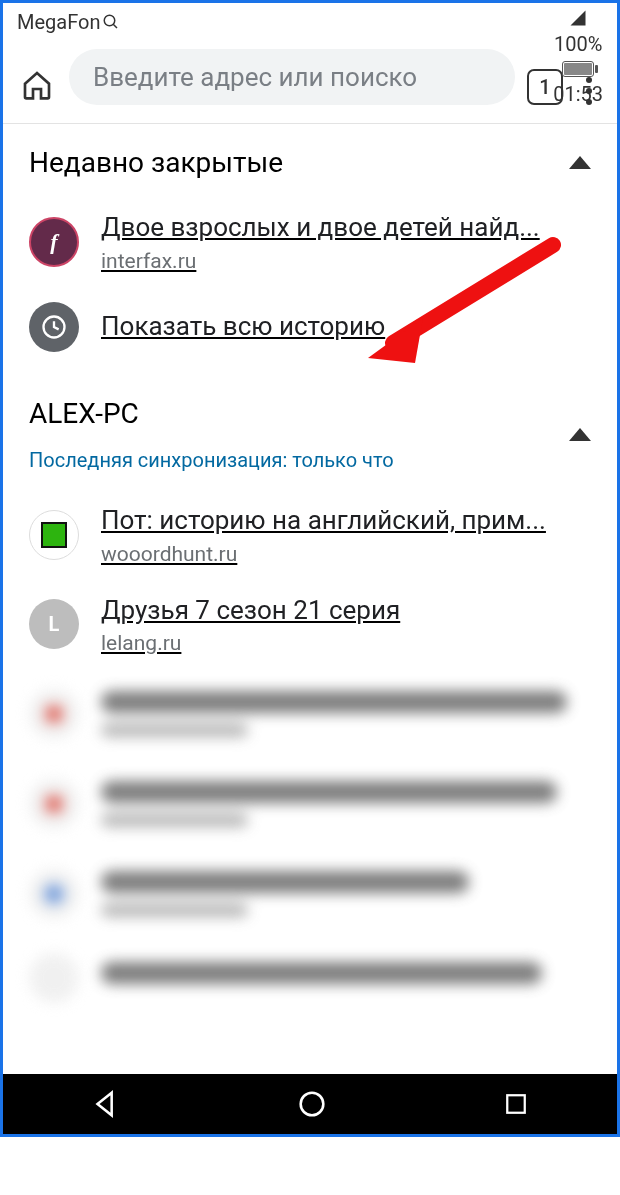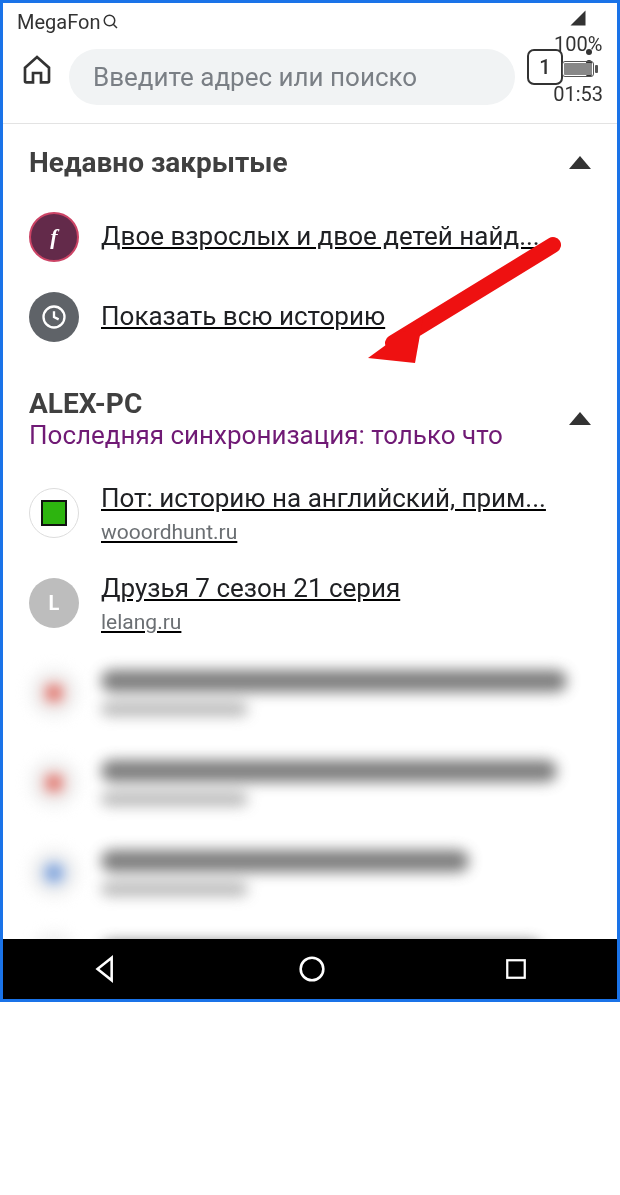--- a/index.html
+++ b/index.html
@@ -1,41 +1,41 @@
 <!DOCTYPE html>
 <html><head>
 <meta charset="utf-8">
 <style>
   * { box-sizing: border-box; margin: 0; padding: 0; }
   html, body { width: 620px; height: 1195px; font-family: Roboto, Arial, sans-serif; background: #fff; }
-  .frame { width: 620px; height: 1002px; border: 3px solid #1a73e8; position: relative; overflow: hidden; background: #fff; }
+  .frame { width: 620px; height: 1137px; border: 3px solid #1a73e8; position: relative; overflow: hidden; background: #fff; }
 
   
   .status-bar { display: flex; justify-content: space-between; align-items: center; padding: 4px 14px 2px; height: 36px; font-size: 20px; color: #333; }
   .status-left { display: flex; align-items: center; gap: 2px; }
   .status-right { display: flex; align-items: center; gap: 5px; font-size: 20px; flex-direction: column; }
   .status-right .small { font-size: 13px; }
   .battery-icon { width: 32px; height: 16px; border: 1.5px solid #555; border-radius: 3px; position: relative; display: inline-block; }
   .battery-icon::after { content:""; position:absolute; right:-5px; top:3px; width:3px; height:8px; background:#555; border-radius:1px; }
   .battery-icon::before { content:""; position:absolute; left:1px; top:1px; bottom:1px; right:1px; background:#888; border-radius:1px; }
 
   
-  .toolbar { display: flex; align-items: flex-start; gap: 12px; padding: 10px 14px 18px; }
+  .toolbar { display: flex; align-items: flex-end; gap: 12px; padding: 10px 14px 18px; }
   .home-btn { width: 40px; height: 40px; display:flex; align-items:center; justify-content:center; }
   .omnibox { flex: 1; height: 56px; background: #f1f3f4; border-radius: 28px; display: flex; align-items: center; padding: 0 24px; color: #7a7f85; font-size: 26px; overflow: hidden; white-space: nowrap; }
   .tab-count { width: 36px; height: 36px; border: 2.5px solid #333; border-radius: 7px; display:flex; align-items:center; justify-content:center; font-size: 20px; font-weight: 500; color:#333;}
   .menu-dots { width: 28px; display:flex; flex-direction:column; align-items:center; gap:5px; }
   .menu-dots span { width:6px; height:6px; background:#333; border-radius:50%; }
 
   .divider { height: 1px; background: #e3e3e3; }
 
   
   .section-header { display:flex; align-items:center; justify-content:space-between; padding: 22px 26px 18px; }
-  .section-header .title { font-size: 28px; color:#404040; font-weight: 700; }
-  .section-header .sub { font-size: 26px; color:#701a75; margin-top:0; }
+  .section-header .title { font-size: 28px; color:#000000; font-weight: 400; }
+  .section-header .sub { font-size: 20px; color:#0369a1; margin-top:18px; }
   .chevron { width: 0; height: 0; border-left: 11px solid transparent; border-right: 11px solid transparent; }
   .chevron.up { border-bottom: 13px solid #333; }
 
   
   .row { display:flex; align-items:center; gap: 22px; padding: 14px 26px; min-height: 80px; cursor:pointer; }
   .favicon { width: 50px; height: 50px; border-radius: 50%; display:flex; align-items:center; justify-content:center; flex-shrink:0; font-weight:bold; font-size:22px; }
   .row-text { flex:1; overflow:hidden;text-decoration:underline; }
   .row-title { font-size: 26px; color:#202124; white-space:nowrap; overflow:hidden; text-overflow:ellipsis; line-height:1.3; }
   .row-url { font-size: 21px; color:#6b6f73; margin-top:4px; }
 
@@ -117,20 +117,21 @@
     <div>
       <div class="title">Недавно закрытые</div>
     </div>
     <div class="chevron up"></div>
   </div>
 
   <div class="row">
     <div class="favicon fav-interfax">f</div>
     <div class="row-text">
       <div class="row-title">Двое взрослых и двое детей найд...</div>
+      <div class="row-url">interfax.ru</div>
     </div>
   </div>
 
   <div class="row">
     <div class="favicon fav-clock">
       <svg width="28" height="28" viewBox="0 0 24 24" fill="none" stroke="#fff" stroke-width="2">
           <circle cx="12" cy="12" r="9"></circle>
           <path d="M12 7v5l4 2"></path>
         </svg>
     </div>

